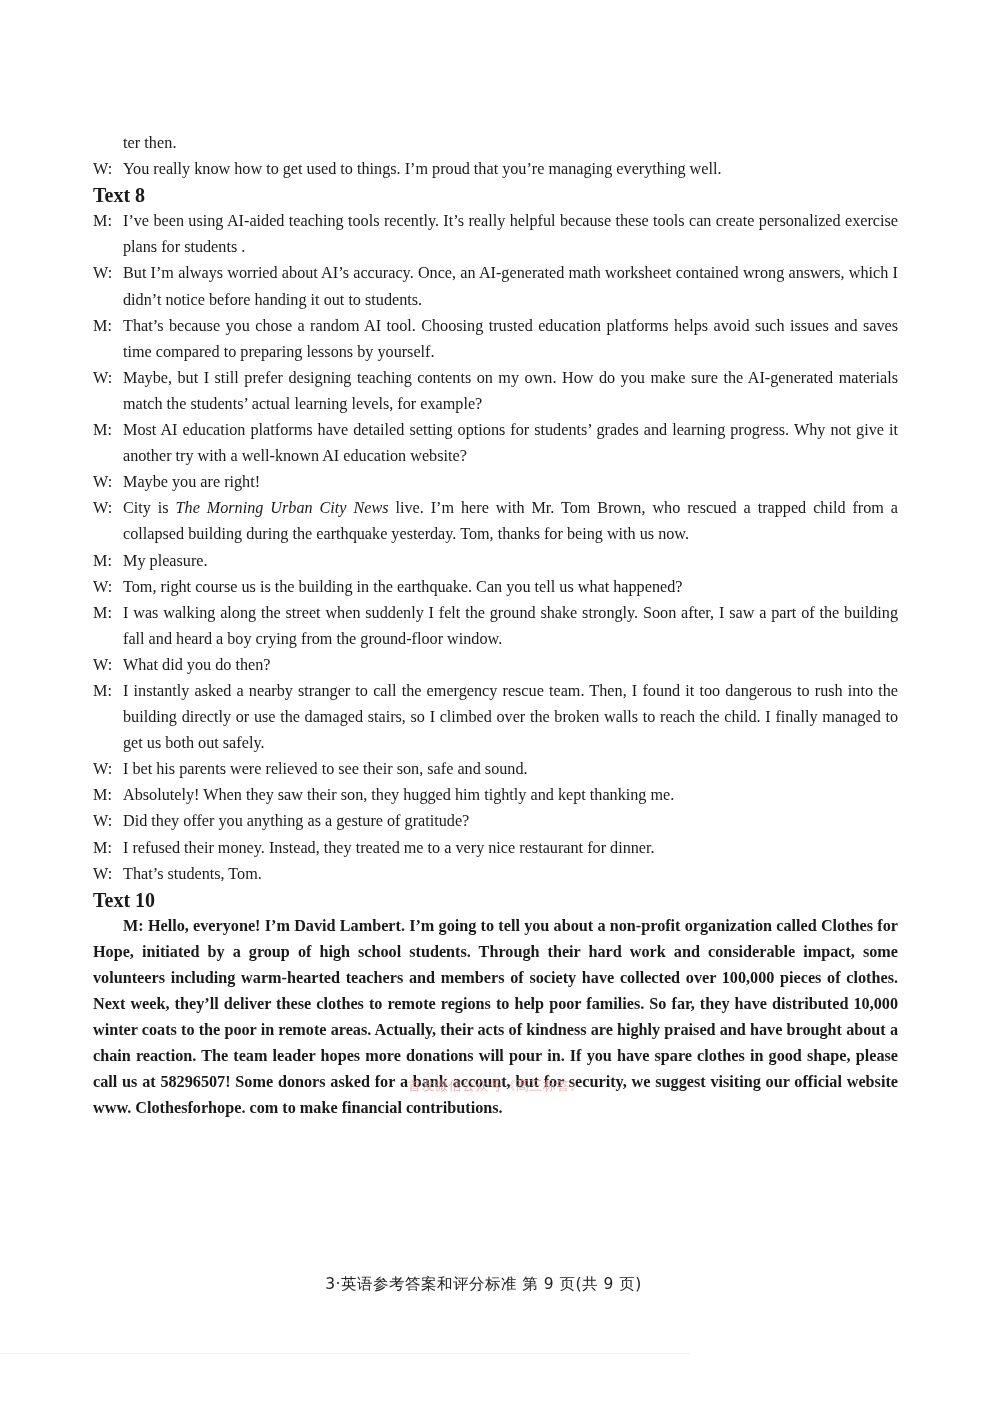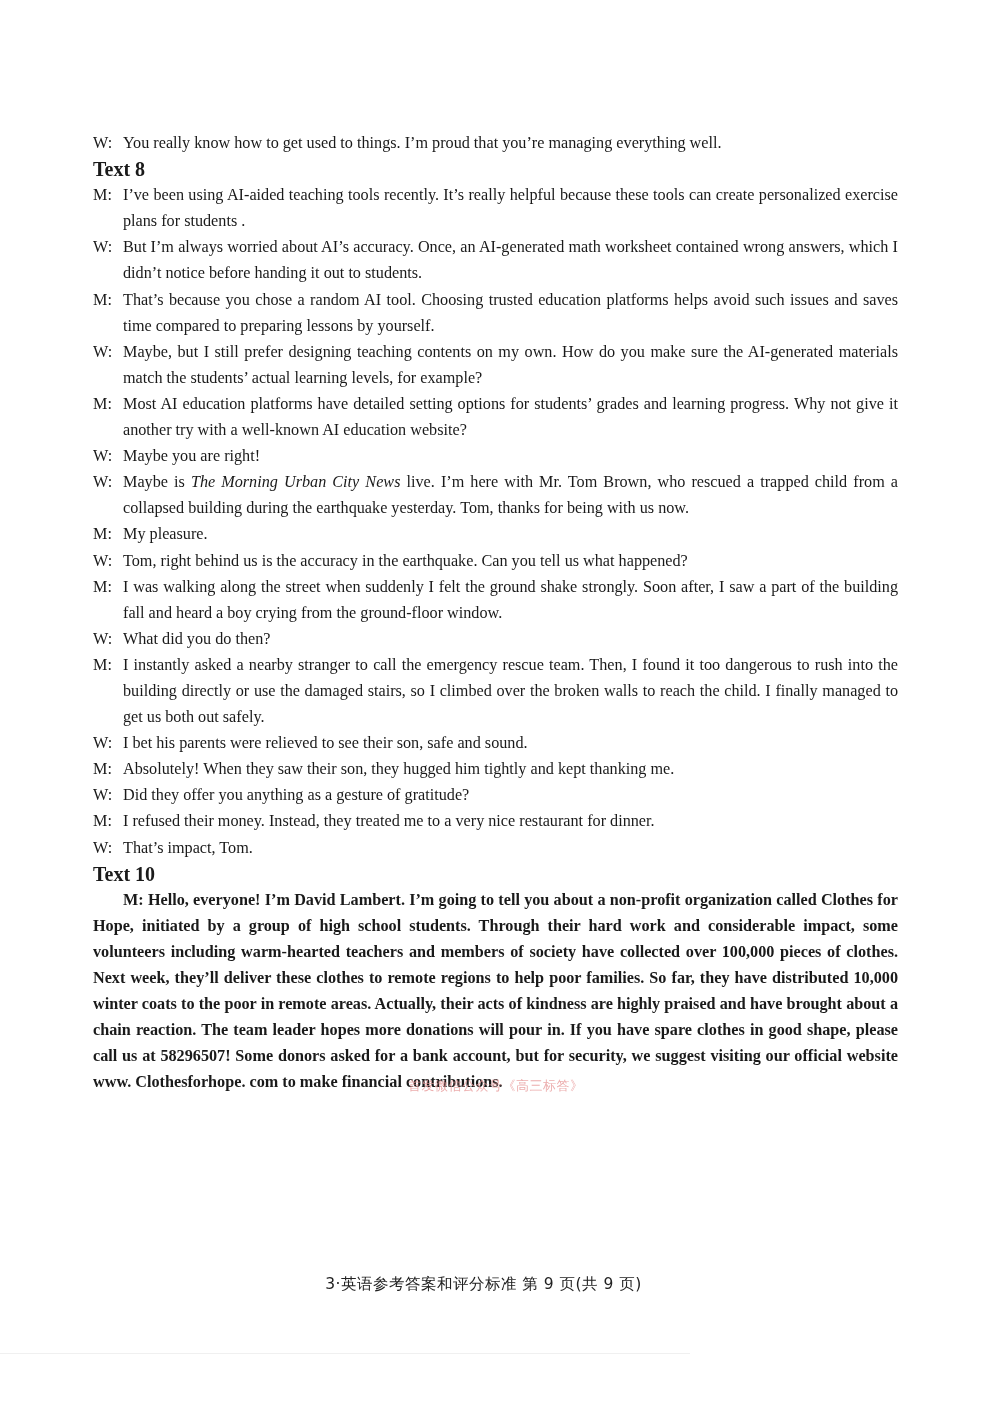--- a/index.html
+++ b/index.html
@@ -93,20 +93,21 @@
       height: 1px;
       background: #f0f0f0;
     }
   </style>
 </head>
 <body>
 
 <div class="page">
 
   <div class="cont">
+    <p class="line">ter then.</p>
   </div>
   <div class="turn">
     <span class="speaker">W:</span>
     <span class="utterance">You really know how to get used to things.  I’m proud that you’re managing everything well.</span>
   </div>
 
   <p class="heading">Text 8</p>
   <div class="turn">
     <span class="speaker">M:</span>
     <span class="utterance">I’ve been using AI-aided teaching tools recently.  It’s really helpful because these tools can create personalized exercise plans for students .</span>
@@ -127,29 +128,29 @@
     <span class="speaker">M:</span>
     <span class="utterance">Most AI education platforms have detailed setting options for students’ grades and learning progress. Why not give it another try with a well-known AI education website?</span>
   </div>
   <div class="turn">
     <span class="speaker">W:</span>
     <span class="utterance">Maybe you are right!</span>
   </div>
 
   <div class="turn">
     <span class="speaker">W:</span>
-    <span class="utterance"><span>Maybe is </span><span class="italic">The Morning Urban City News</span><span> live.  I’m here with Mr.  Tom Brown, who rescued a trapped child from a collapsed building during the earthquake yesterday.  Tom, thanks for being with us now.</span></span>
+    <span class="utterance"><span>City is </span><span class="italic">The Morning Urban City News</span><span> live.  I’m here with Mr.  Tom Brown, who rescued a trapped child from a collapsed building during the earthquake yesterday.  Tom, thanks for being with us now.</span></span>
   </div>
   <div class="turn">
     <span class="speaker">M:</span>
     <span class="utterance">My pleasure.</span>
   </div>
   <div class="turn">
     <span class="speaker">W:</span>
-    <span class="utterance">Tom, right behind us is the accuracy in the earthquake.  Can you tell us what happened?</span>
+    <span class="utterance">Tom, right course us is the building in the earthquake.  Can you tell us what happened?</span>
   </div>
   <div class="turn">
     <span class="speaker">M:</span>
     <span class="utterance">I was walking along the street when suddenly I felt the ground shake strongly.  Soon after, I saw a part of the building fall and heard a boy crying from the ground-floor window.</span>
   </div>
   <div class="turn">
     <span class="speaker">W:</span>
     <span class="utterance">What did you do then?</span>
   </div>
   <div class="turn">
@@ -167,21 +168,21 @@
   <div class="turn">
     <span class="speaker">W:</span>
     <span class="utterance">Did they offer you anything as a gesture of gratitude?</span>
   </div>
   <div class="turn">
     <span class="speaker">M:</span>
     <span class="utterance">I refused their money.  Instead, they treated me to a very nice restaurant for dinner.</span>
   </div>
   <div class="turn">
     <span class="speaker">W:</span>
-    <span class="utterance">That’s impact, Tom.</span>
+    <span class="utterance">That’s students, Tom.</span>
   </div>
 
   <p class="heading">Text 10</p>
   <p class="para">M: Hello, everyone! I’m David Lambert.  I’m going to tell you about a non-profit organization called Clothes for Hope, initiated by a group of high school students.  Through their hard work and considerable impact, some volunteers including warm-hearted teachers and members of society have collected over 100,000 pieces of clothes.  Next week, they’ll deliver these clothes to remote regions to help poor families. So far, they have distributed 10,000 winter coats to the poor in remote areas.  Actually, their acts of kindness are highly praised and have brought about a chain reaction.  The team leader hopes more donations will pour in.  If you have spare clothes in good shape, please call us at 58296507! Some donors asked for a bank account, but for security, we suggest visiting our official website www. Clothesforhope. com to make financial contributions.</p>
 </div>
 
 <div class="watermark">首发微信公众号《高三标答》</div>
 
 <div class="footer">3·英语参考答案和评分标准  第 9 页(共 9 页)</div>
 

